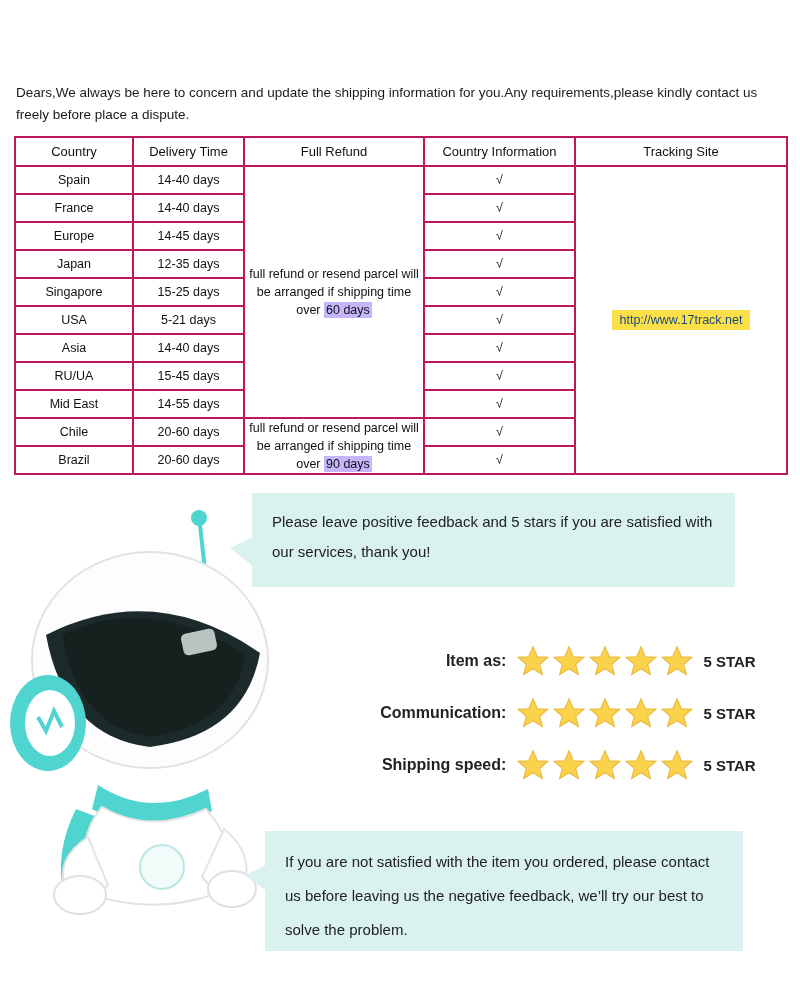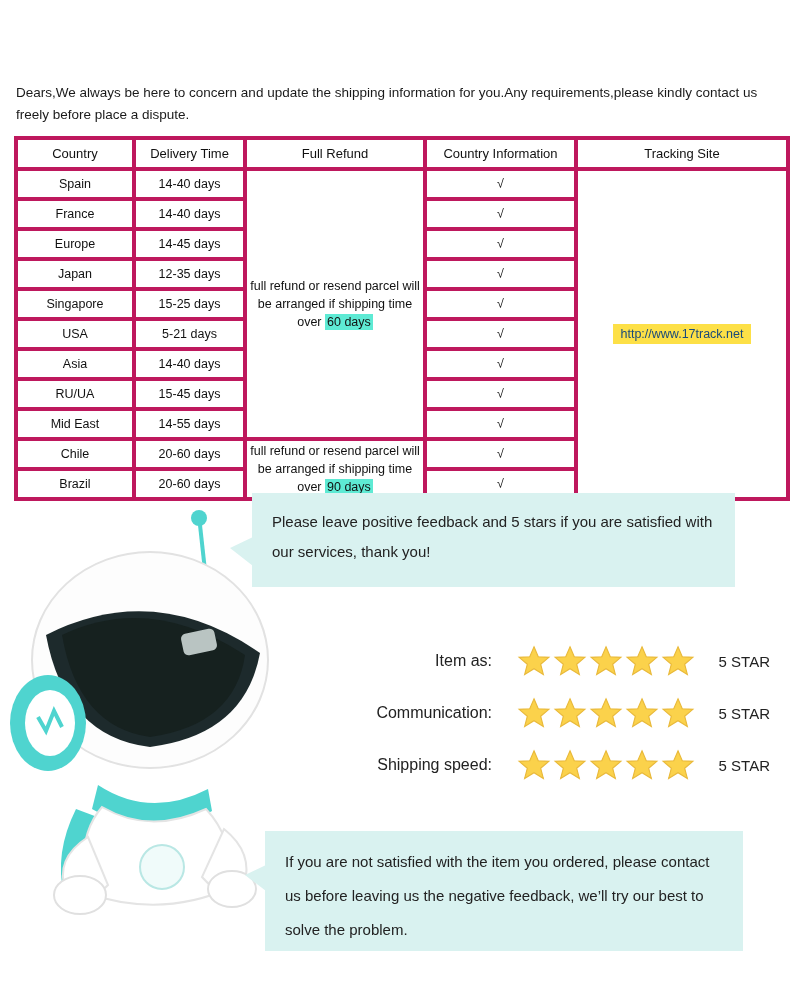--- a/index.html
+++ b/index.html
@@ -30,21 +30,21 @@
     color: #1a1a1a;
     margin: 0 0 10px 0;
     padding-left: 2px;
   }
   table.ship-table {
     border-collapse: collapse;
     width: 772px;
     table-layout: fixed;
   }
   table.ship-table td, table.ship-table th {
-    border: 4px solid #be185d;
+    border: 2px solid #be185d;
     font-size: 12.5px;
     font-weight: normal;
     text-align: center;
     height: 26px;
     padding: 0 2px;
     color: #111111;
   }
   table.ship-table thead td {
     height: 27px;
     font-size: 13px;
@@ -56,21 +56,21 @@
   .col-site      { width: 212px; }
 
   .refund-cell {
     font-size: 12px;
     line-height: 18px;
     text-align: left;
     padding: 0 8px;
     vertical-align: middle;
   }
   .hl {
-    background: #5eead4;
+    background: #c4b5fd;
     padding: 1px 2px;
   }
   .site-cell {
     vertical-align: middle;
   }
   .site-link {
     display: inline-block;
     background: #fde047;
     color: #1a4a7a;
     font-size: 12.5px;
@@ -145,21 +145,22 @@
   .ratings {
     position: absolute;
     left: 300px;
     top: 180px;
     width: 470px;
   }
   .rating-row {
     display: flex;
     align-items: center;
     height: 52px;
-    justify-content: space-between;
+    justify-content: center;
+    font-weight: bold;
   }
   .rating-label {
     font-size: 16px;
     color: #222222;
     text-align: right;
     width: 192px;
     padding-right: 10px;
     white-space: nowrap;
   }
   .stars {

